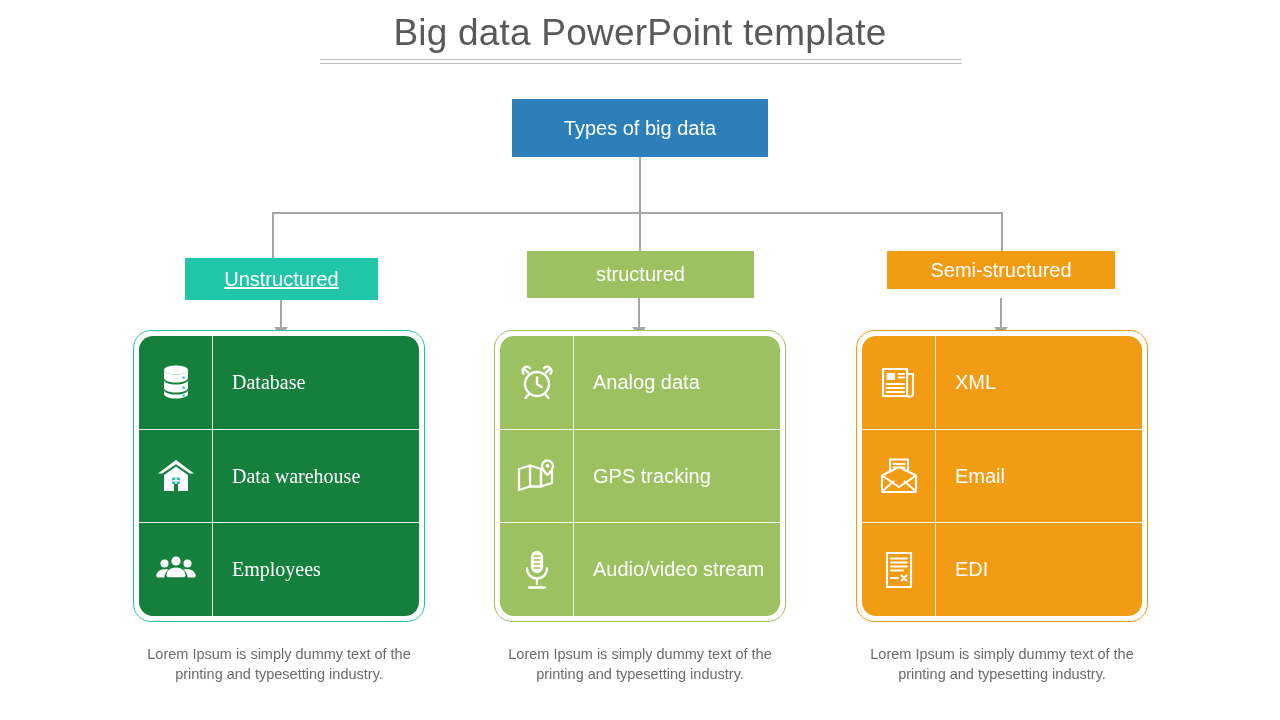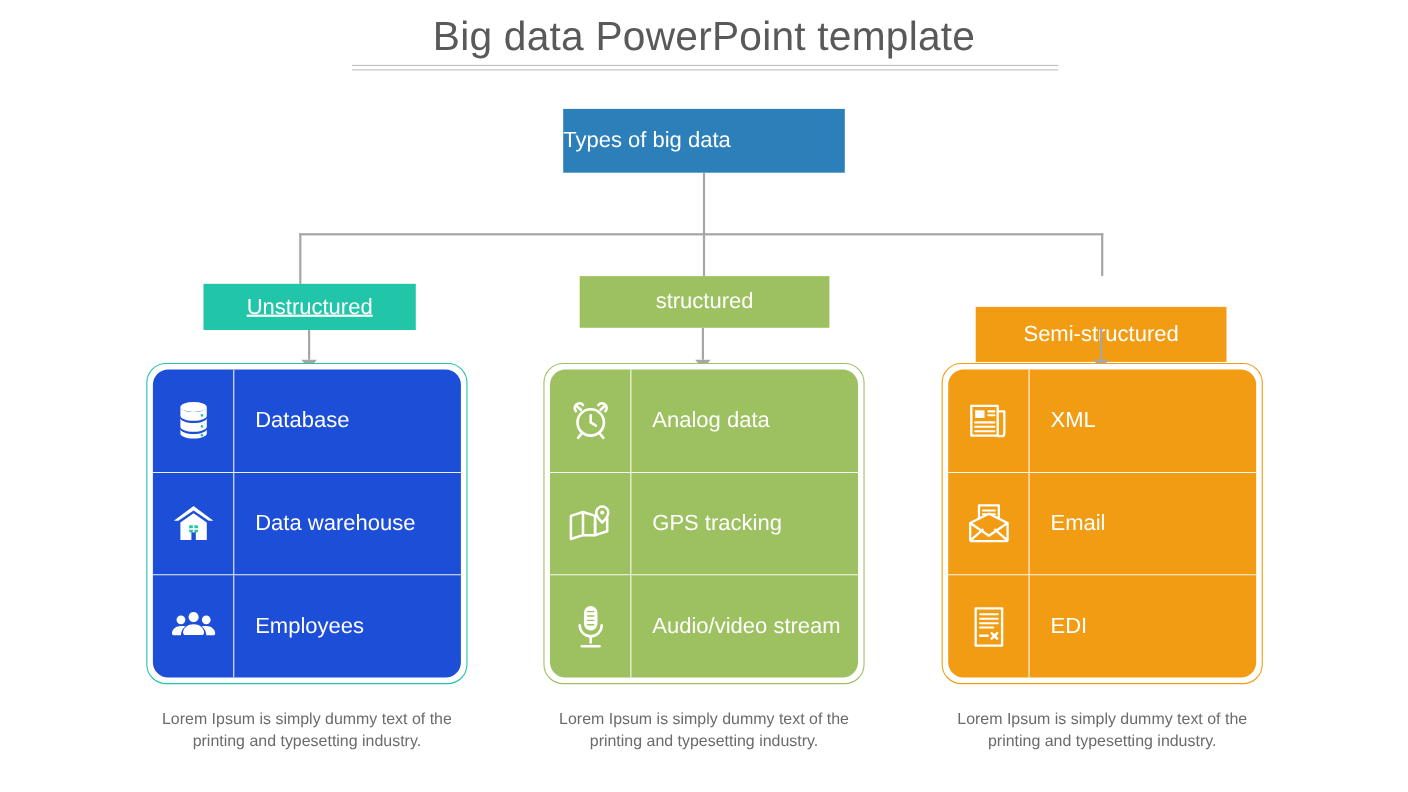--- a/index.html
+++ b/index.html
@@ -51,33 +51,33 @@
     border-left: 7px solid transparent;
     border-right: 7px solid transparent;
     border-top: 9px solid #a6a6a6;
   }
 
   
   .top-box {
     position: absolute;
     left: 512px; top: 99px;
     width: 256px; height: 58px;
-    display: flex; align-items: center; 
-    color: #ffffff; font-size: 20px;
-  }
-
-  
-  .chip {
-    position: absolute;
     display: flex; align-items: center; justify-content: center;
     color: #ffffff; font-size: 20px;
   }
+
+  
+  .chip {
+    position: absolute;
+    display: flex; align-items: center; justify-content: center;
+    color: #ffffff; font-size: 20px;
+  }
   .chip-unstructured { left: 185px; top: 258px; width: 193px; height: 42px; }
   .chip-structured   { left: 527px; top: 251px; width: 227px; height: 47px; }
-  .chip-semi         { left: 887px; top: 251px; width: 228px; height: 50px; margin-top: 28px; }
+  .chip-semi         { left: 887px; top: 251px; width: 228px; height: 38px; }
 
   
   .card-wrap { position: absolute; width: 292px; height: 292px; }
   .card-wrap.w1 { left: 133px; top: 330px; }
   .card-wrap.w2 { left: 494px; top: 330px; }
   .card-wrap.w3 { left: 856px; top: 330px; padding-left: 40px; }
 
   .card-ring {
     position: absolute; inset: 0;
     border: 1px solid; border-radius: 18px;
@@ -165,21 +165,21 @@
     <div class="stem" style="height:29px;"></div>
     <div class="head" style="top:29px;"></div>
   </div>
   <div class="arrow" style="left:994px; top:298px; height:38px;">
     <div class="stem" style="height:29px;"></div>
     <div class="head" style="top:29px;"></div>
   </div>
 
   <div class="card-wrap w1">
     <div class="card-ring" style="border-color:#21C6A8;"></div>
-    <div class="card" style="background:#1d4ed8;">
+    <div class="card" style="background:#15803d;font-family:Liberation Serif, serif;">
 
       <div class="row">
         <div class="icon-cell">
           <svg width="34" height="38" viewBox="0 0 34 38" fill="#fff">
             <ellipse cx="17" cy="7" rx="12" ry="4.6"></ellipse>
             <path d="M5 7v8c0 2.5 5.4 4.6 12 4.6S29 17.5 29 15V7c0 2.5-5.4 4.6-12 4.6S5 9.5 5 7z"></path>
             <path d="M5 17v8c0 2.5 5.4 4.6 12 4.6S29 27.5 29 25v-8c0 2.5-5.4 4.6-12 4.6S5 19.5 5 17z"></path>
             <path d="M5 27v4c0 2.5 5.4 4.6 12 4.6S29 33.5 29 31v-4c0 2.5-5.4 4.6-12 4.6S5 29.5 5 27z"></path>
             <rect x="23.5" y="13.5" width="2.2" height="2.2" fill="#21C6A8"></rect>
             <rect x="23.5" y="23.5" width="2.2" height="2.2" fill="#21C6A8"></rect>

